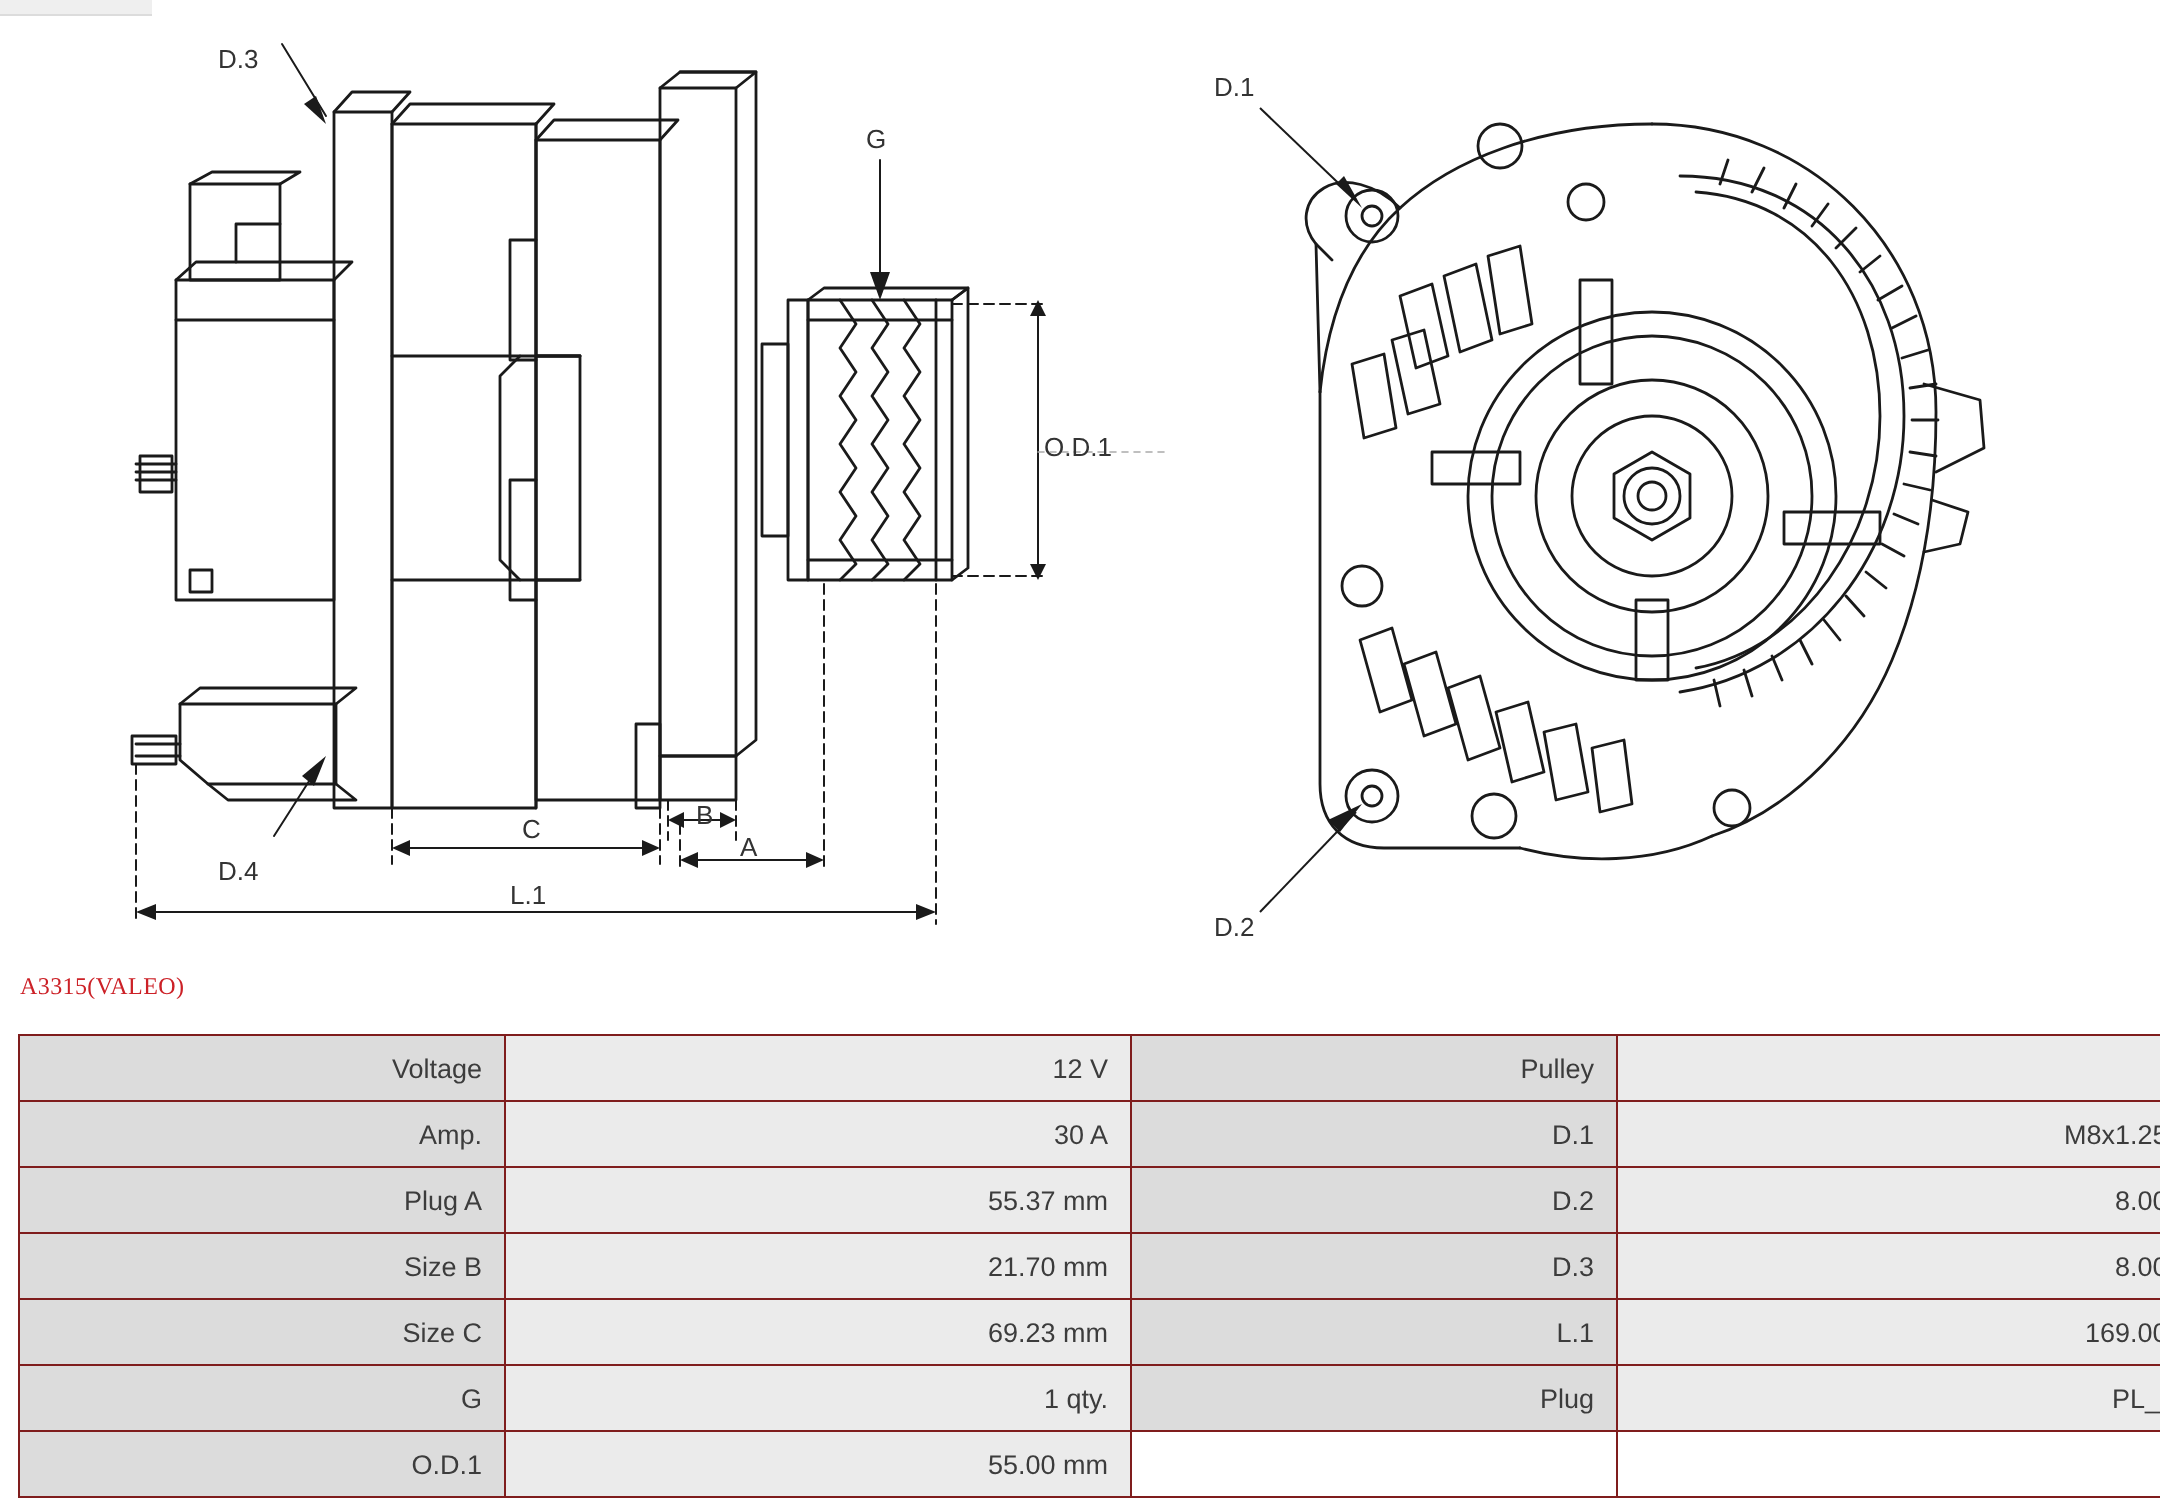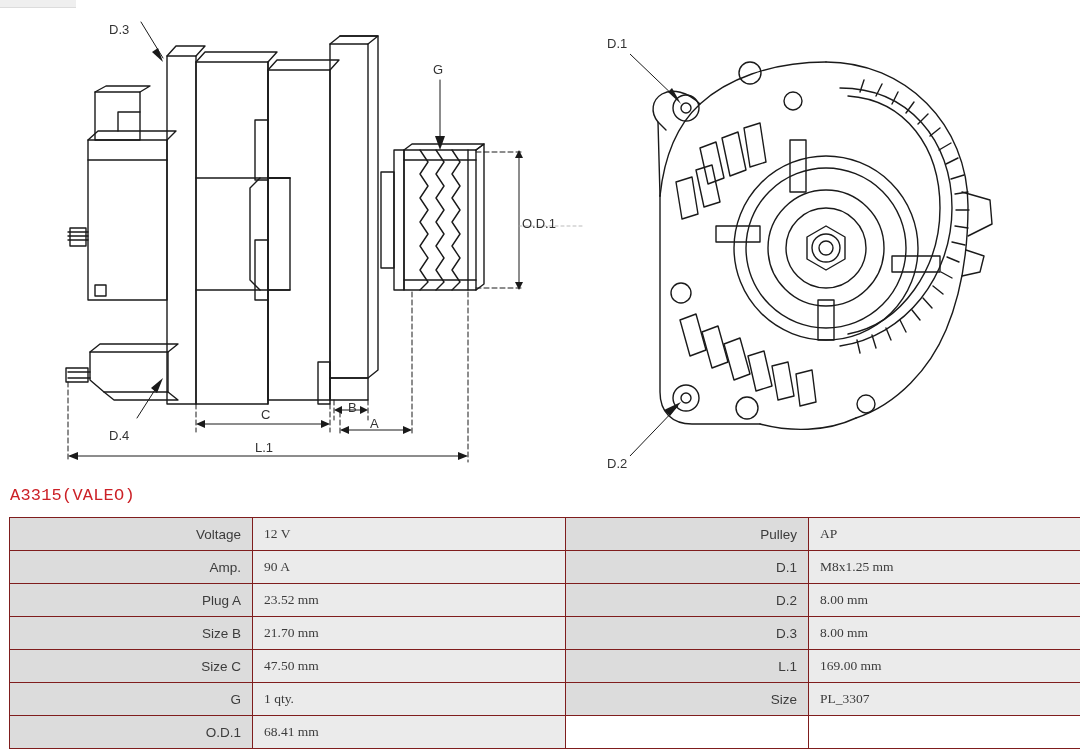--- a/index.html
+++ b/index.html
@@ -27,23 +27,23 @@
     width: 1080px;
     height: 480px;
   }
   .drawing-area svg {
     display: block;
   }
   .part-title {
     position: absolute;
     left: 10px;
     top: 486px;
-    font-size: 17px;
+    font-size: 12px;
     color: #cc2127;
-    font-family: Liberation Mono, monospace;
+    font-family: Liberation Serif, serif;
     letter-spacing: 0.2px;
   }
   .spec-table {
     position: absolute;
     left: 9px;
     top: 517px;
     width: 1062px;
     border-collapse: collapse;
     table-layout: fixed;
   }
@@ -56,23 +56,23 @@
     margin-left: 23px;
   }
   .lbl {
     background: #dcdcdc;
     text-align: right;
     color: #3c3c3c;
     width: 220px;
   }
   .val {
     background: #ebebeb;
+    text-align: right;
     color: #3c3c3c;
     width: 290px;
-    font-family: Liberation Serif, serif;
   }
   .empty {
     background: #ffffff;
     border: 1px solid #ffffff;
   }
   .topbar {
     position: absolute;
     left: 0;
     top: 0;
     width: 76px;
@@ -269,50 +269,50 @@
   <table class="spec-table">
     <tbody>
       <tr>
         <td class="lbl">Voltage</td>
         <td class="val">12 V</td>
         <td class="lbl">Pulley</td>
         <td class="val">AP</td>
       </tr>
       <tr>
         <td class="lbl">Amp.</td>
-        <td class="val">90 A</td>
+        <td class="val">30 A</td>
         <td class="lbl">D.1</td>
         <td class="val">M8x1.25 mm</td>
       </tr>
       <tr>
         <td class="lbl">Plug A</td>
-        <td class="val">23.52 mm</td>
+        <td class="val">55.37 mm</td>
         <td class="lbl">D.2</td>
         <td class="val">8.00 mm</td>
       </tr>
       <tr>
         <td class="lbl">Size B</td>
         <td class="val">21.70 mm</td>
         <td class="lbl">D.3</td>
         <td class="val">8.00 mm</td>
       </tr>
       <tr>
         <td class="lbl">Size C</td>
-        <td class="val">47.50 mm</td>
+        <td class="val">69.23 mm</td>
         <td class="lbl">L.1</td>
         <td class="val">169.00 mm</td>
       </tr>
       <tr>
         <td class="lbl">G</td>
         <td class="val">1 qty.</td>
-        <td class="lbl">Size</td>
+        <td class="lbl">Plug</td>
         <td class="val">PL_3307</td>
       </tr>
       <tr>
         <td class="lbl">O.D.1</td>
-        <td class="val">68.41 mm</td>
+        <td class="val">55.00 mm</td>
         <td class="empty"></td>
         <td class="empty"></td>
       </tr>
     </tbody>
   </table>
 
 </div>
 
 </body></html>

